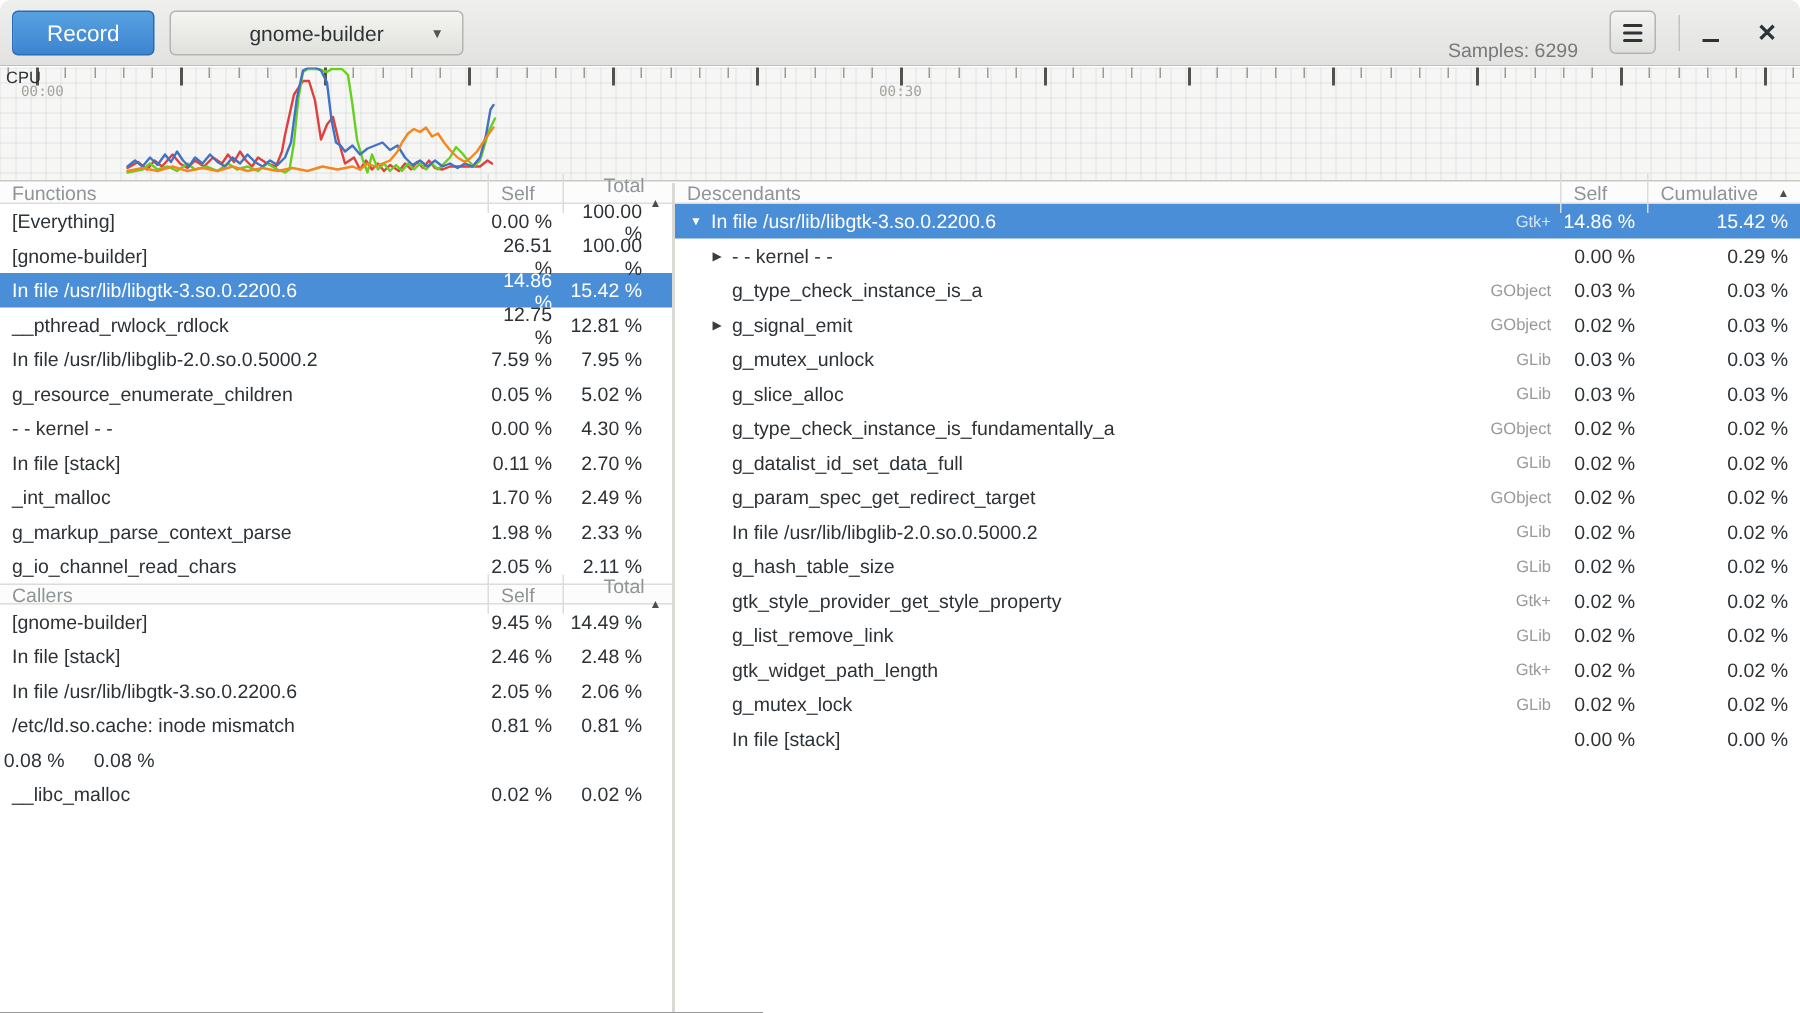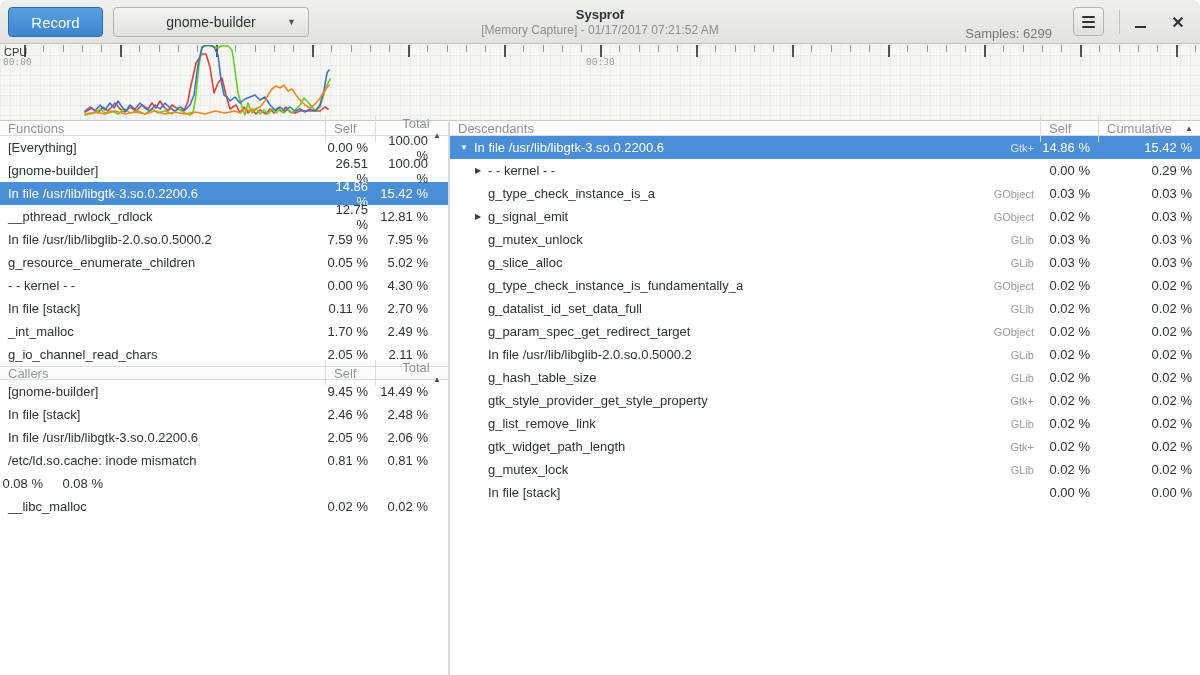--- a/index.html
+++ b/index.html
@@ -83,24 +83,20 @@
 </head>
 <body>
 
 <div class="window">
 
   <div class="headerbar">
     <div class="btn btn-record">Record</div>
     <div class="btn btn-process">
       <span>gnome-builder</span>
       <span class="arrow">▼</span>
-    </div>
-    <div class="title-block">
-      <div class="title">Sysprof</div>
-      <div class="subtitle">[Memory Capture] - 01/17/2017 07:21:52 AM</div>
     </div>
     <div class="samples">Samples: 6299</div>
     <div class="btn btn-menu">
       <span class="menu-icon">
           <i></i>
           <i></i>
           <i></i>
         </span>
     </div>
     <div class="hsep"></div>
@@ -176,21 +172,21 @@
         <div class="tick major" style="left: 1176px;"></div>
         <div class="tick" style="left: 1195px;"></div>
       </div>
     <svg class="cpu-lines" id="cpu-svg" viewBox="0 0 1200 76" preserveAspectRatio="none">
         <polyline points="85,67 92,63 98,68 103,62 108,66 115,58 120,64 125,67 130,62 136,66 142,60 148,64 152,58 156,63 160,56 164,62 168,66 172,60 178,64 184,66 188,56 190,45 196,18 202,9 206,9 210,22 214,48 218,38 222,33 226,50 230,64 236,60 240,68 244,62 248,68 252,64 256,69 260,65 266,69 270,64 274,68 278,63 282,67 286,62 290,67 295,68 300,66 305,66 310,66 315,66 320,66 325,62 328,64" fill="none" stroke="#e0403d" stroke-width="1.6" stroke-linejoin="round" stroke-linecap="round"></polyline>
         <polyline points="85,70 95,68 100,64 105,68 112,66 118,69 125,64 130,68 138,66 145,69 152,64 158,68 165,66 172,69 178,64 185,68 190,70 193,68 196,50 199,20 202,3 205,1 212,1 218,3 221,1 228,1 232,5 235,25 238,48 242,62 245,70 248,58 252,68 256,64 260,69 264,65 268,69 272,64 276,68 280,64 284,68 288,64 292,68 296,64 300,60 304,53 308,57 312,62 316,66 320,62 323,52 326,42 330,34" fill="none" stroke="#67cf1f" stroke-width="1.6" stroke-linejoin="round" stroke-linecap="round"></polyline>
         <polyline points="85,66 90,62 95,66 100,60 105,65 110,58 114,63 118,56 122,62 126,66 130,60 135,64 140,58 145,63 150,66 155,60 160,64 165,58 170,63 175,66 180,62 185,65 190,60 194,50 198,20 202,2 206,0 210,0 214,2 218,10 221,35 224,50 227,52 230,56 235,52 240,58 245,54 250,52 255,50 260,55 265,52 270,60 275,65 280,62 285,66 290,62 295,66 300,64 305,67 310,64 315,66 320,60 324,45 327,28 329,25" fill="none" stroke="#4273c2" stroke-width="1.6" stroke-linejoin="round" stroke-linecap="round"></polyline>
         <polyline points="85,69 95,67 105,69 115,66 125,69 135,67 145,69 155,66 165,69 175,67 185,69 195,67 205,69 215,66 225,68 235,66 240,68 245,64 250,66 255,64 260,62 265,56 268,50 272,44 276,41 280,43 284,40 288,46 292,44 296,50 300,55 305,60 310,63 314,60 318,56 322,50 326,44 329,40" fill="none" stroke="#f5871d" stroke-width="1.6" stroke-linejoin="round" stroke-linecap="round"></polyline>
       </svg>
     <div class="cpu-label">CPU</div>
-    <div class="time-label" style="left:3px">00:00</div>
+    <div class="time-label" style="left:14px">00:00</div>
     <div class="time-label" style="left:586px">00:30</div>
   </div>
 
   <div class="main">
     <div class="left-pane">
       <div class="thead">
         <div class="h-name">Functions</div>
         <div class="h-col h-self">Self</div>
         <div class="h-col h-total">
           <span>Total</span>
@@ -237,20 +233,25 @@
             <span class="c-name">In file [stack]</span>
             <span class="c-self">0.11 %</span>
             <span class="c-total">2.70 %</span>
           </div>
           <div class="trow">
             <span class="c-name">_int_malloc</span>
             <span class="c-self">1.70 %</span>
             <span class="c-total">2.49 %</span>
           </div>
           <div class="trow">
+            <span class="c-name">g_markup_parse_context_parse</span>
+            <span class="c-self">1.98 %</span>
+            <span class="c-total">2.33 %</span>
+          </div>
+          <div class="trow">
             <span class="c-name">g_io_channel_read_chars</span>
             <span class="c-self">2.05 %</span>
             <span class="c-total">2.11 %</span>
           </div>
         </div>
 
       <div class="thead callers-head">
         <div class="h-name">Callers</div>
         <div class="h-col h-self">Self</div>
         <div class="h-col h-total">

